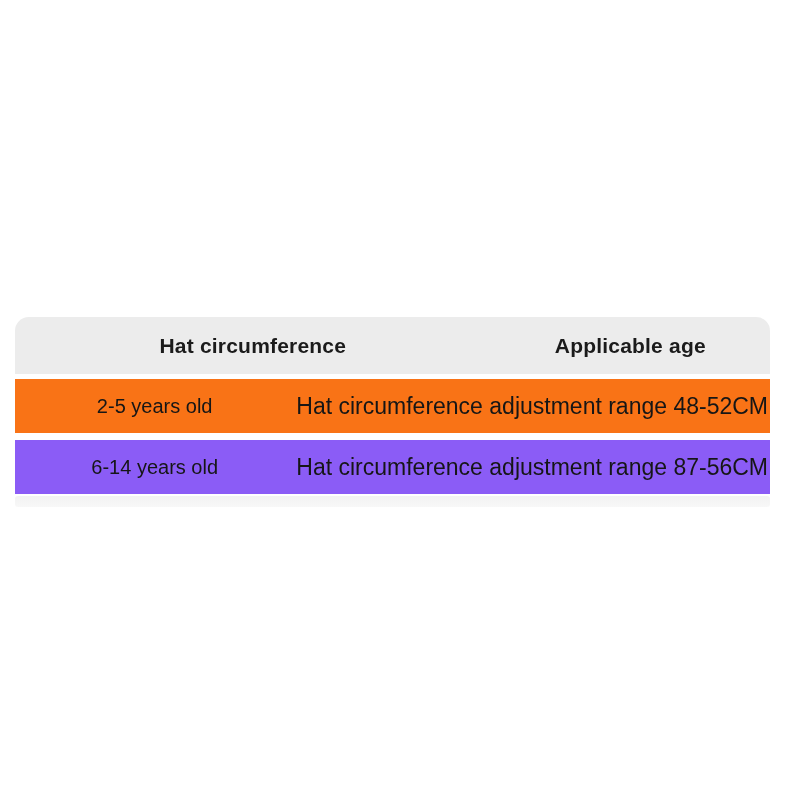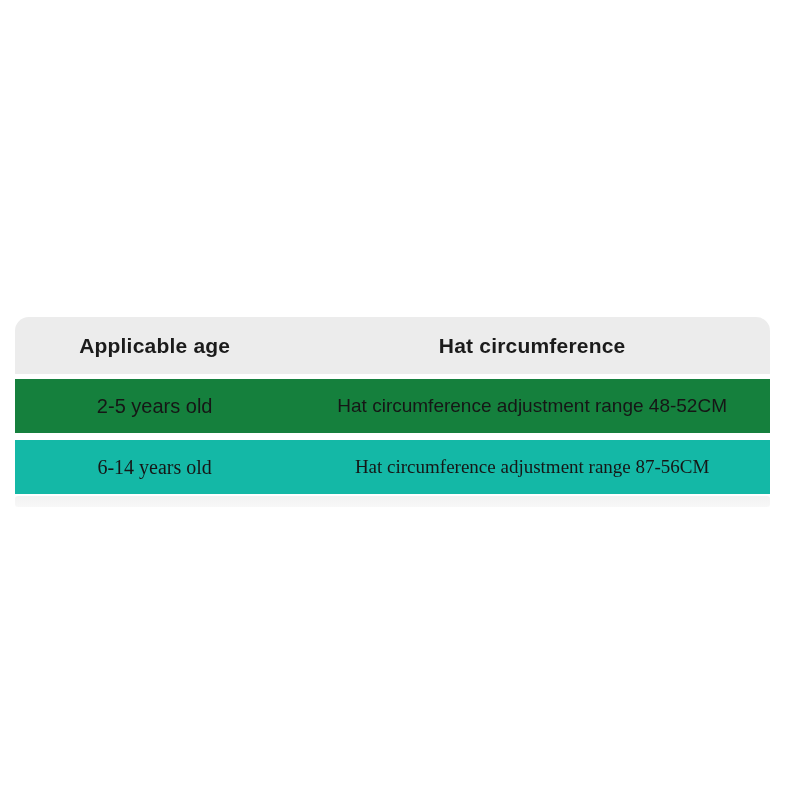--- a/index.html
+++ b/index.html
@@ -39,44 +39,44 @@
   }
   .cell.col-age { width: 37%; }
   .cell.col-circ { width: 63%; }
   .spacer-sm { height: 5px; background: #ffffff; }
   .spacer-md { height: 7px; background: #ffffff; }
   .table-row {
     display: flex;
     align-items: center;
     height: 54px;
   }
-  .table-row.alt { background: #15803d; }
-  .table-row.plain { background: #14b8a6; font-family: Liberation Serif, serif; }
+  .table-row.alt { background: #f97316; }
+  .table-row.plain { background: #8b5cf6; }
   .table-row .cell {
     text-align: center;
     color: #161616;
   }
   .table-row .cell.col-age { font-size: 20px; }
-  .table-row .cell.col-circ { font-size: 19px; }
+  .table-row .cell.col-circ { font-size: 23px; }
   .bottom-strip {
     height: 11px;
     margin-top: 2px;
     background: linear-gradient(to bottom, #f2f2f2, #f8f8f8);
     border-radius: 3px;
   }
 </style>
 </head>
 <body>
 
 <div class="canvas">
   <div class="size-table">
 
     <div class="table-header">
+      <div class="cell col-circ">Hat circumference</div>
       <div class="cell col-age">Applicable age</div>
-      <div class="cell col-circ">Hat circumference</div>
     </div>
 
     <div class="spacer-sm"></div>
 
     <div class="table-row alt">
       <div class="cell col-age">2-5 years old</div>
       <div class="cell col-circ">Hat circumference adjustment range 48-52CM</div>
     </div>
 
     <div class="spacer-md"></div>

